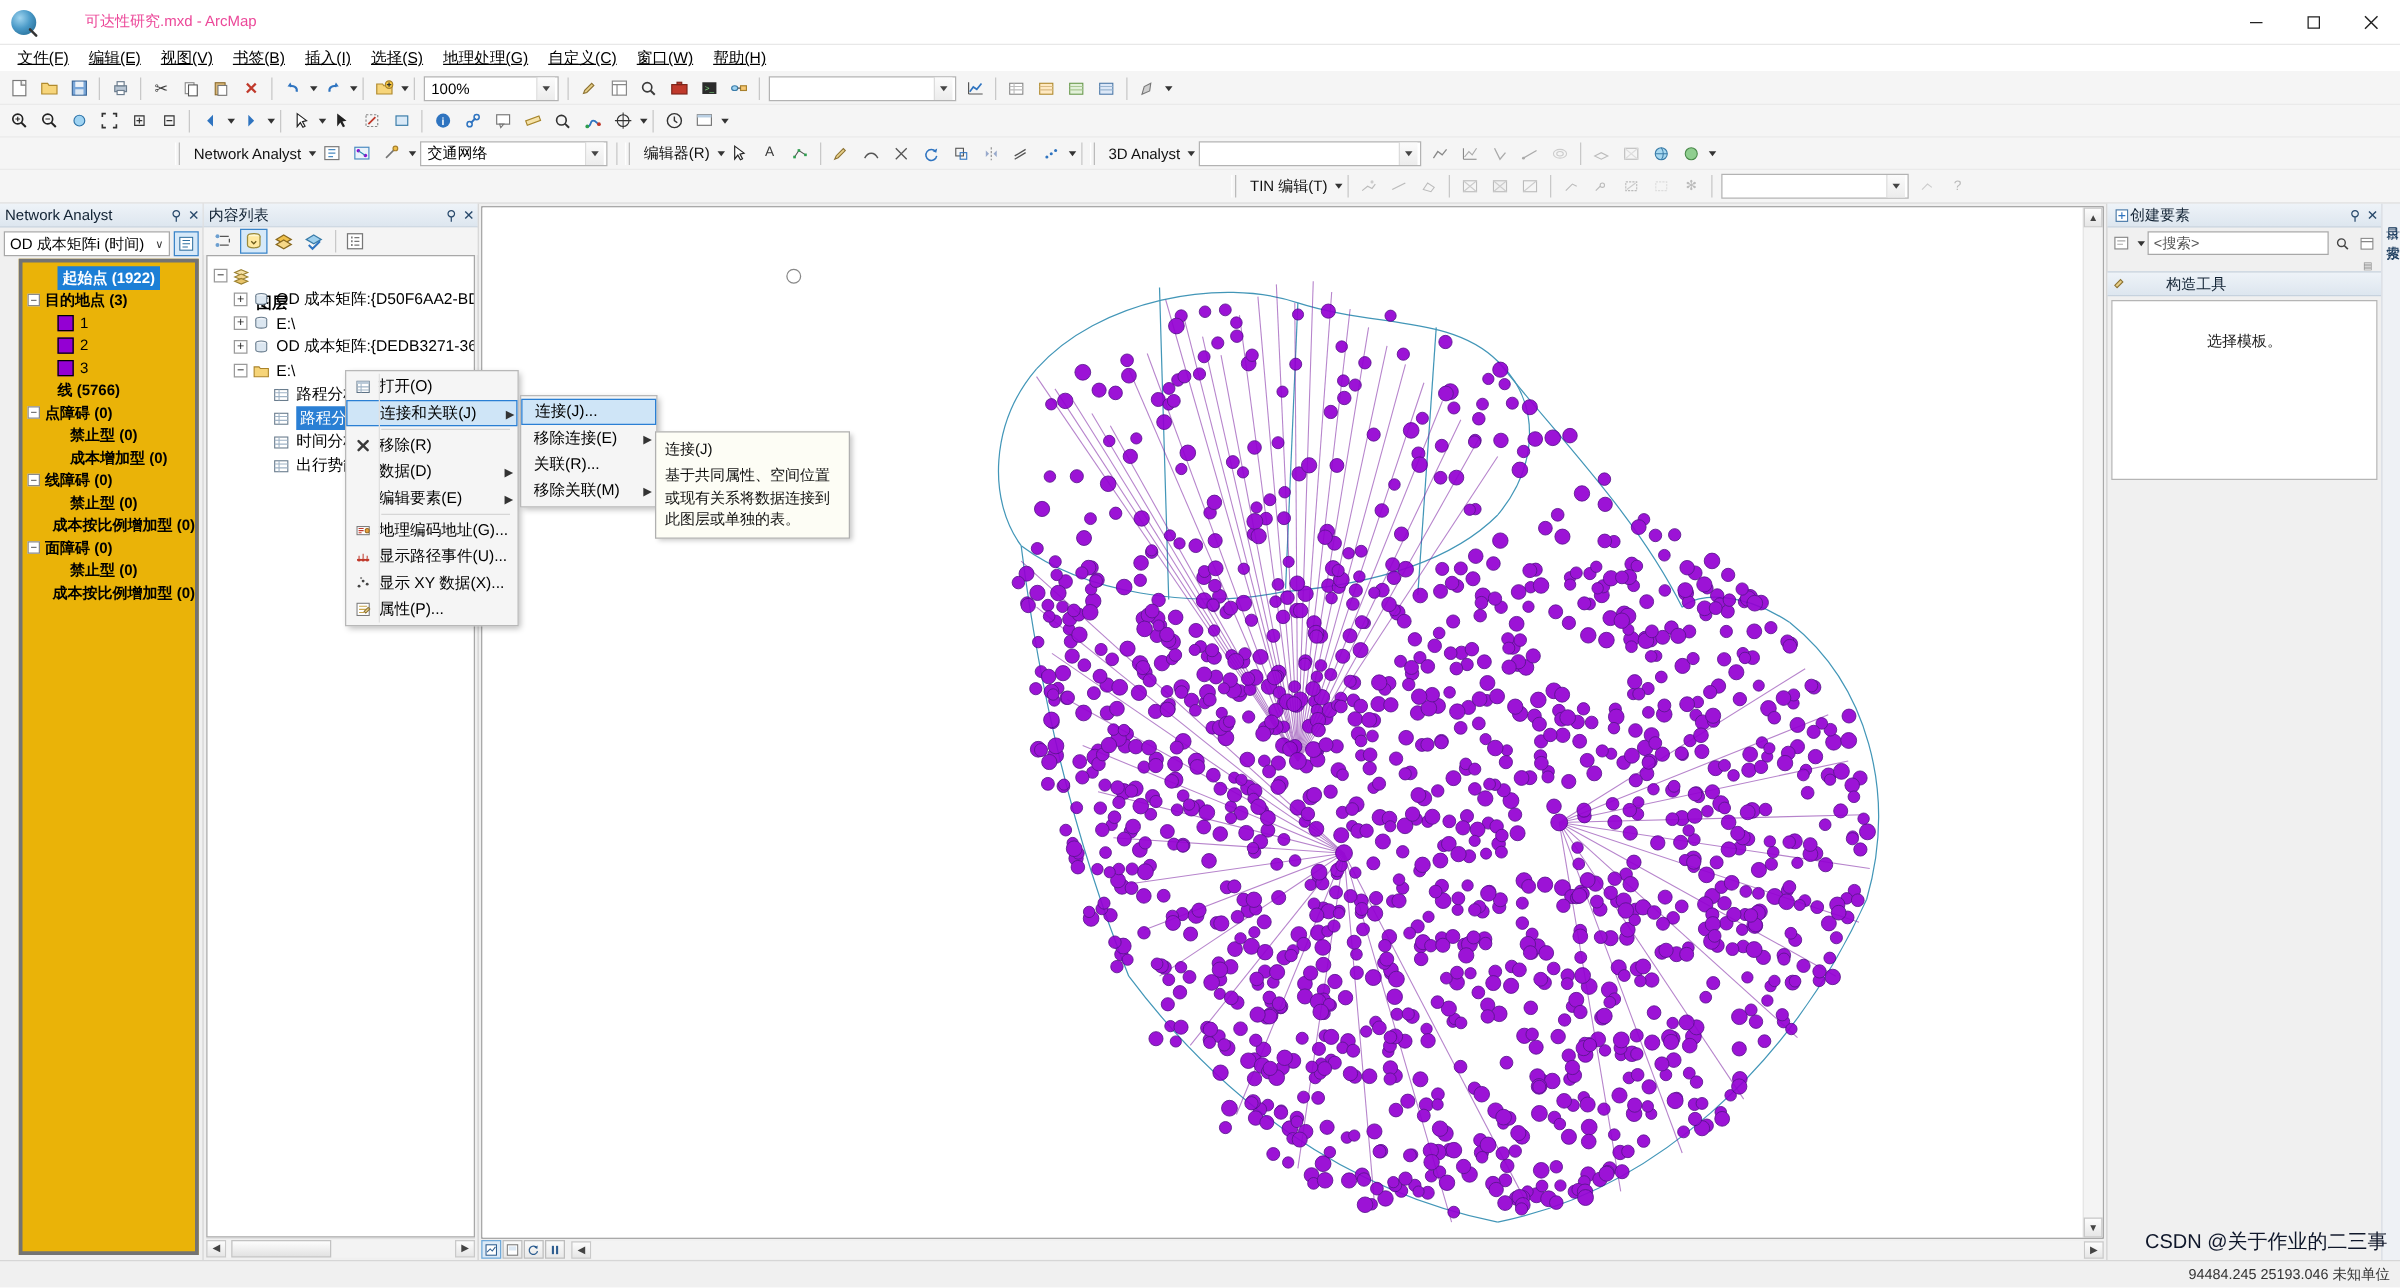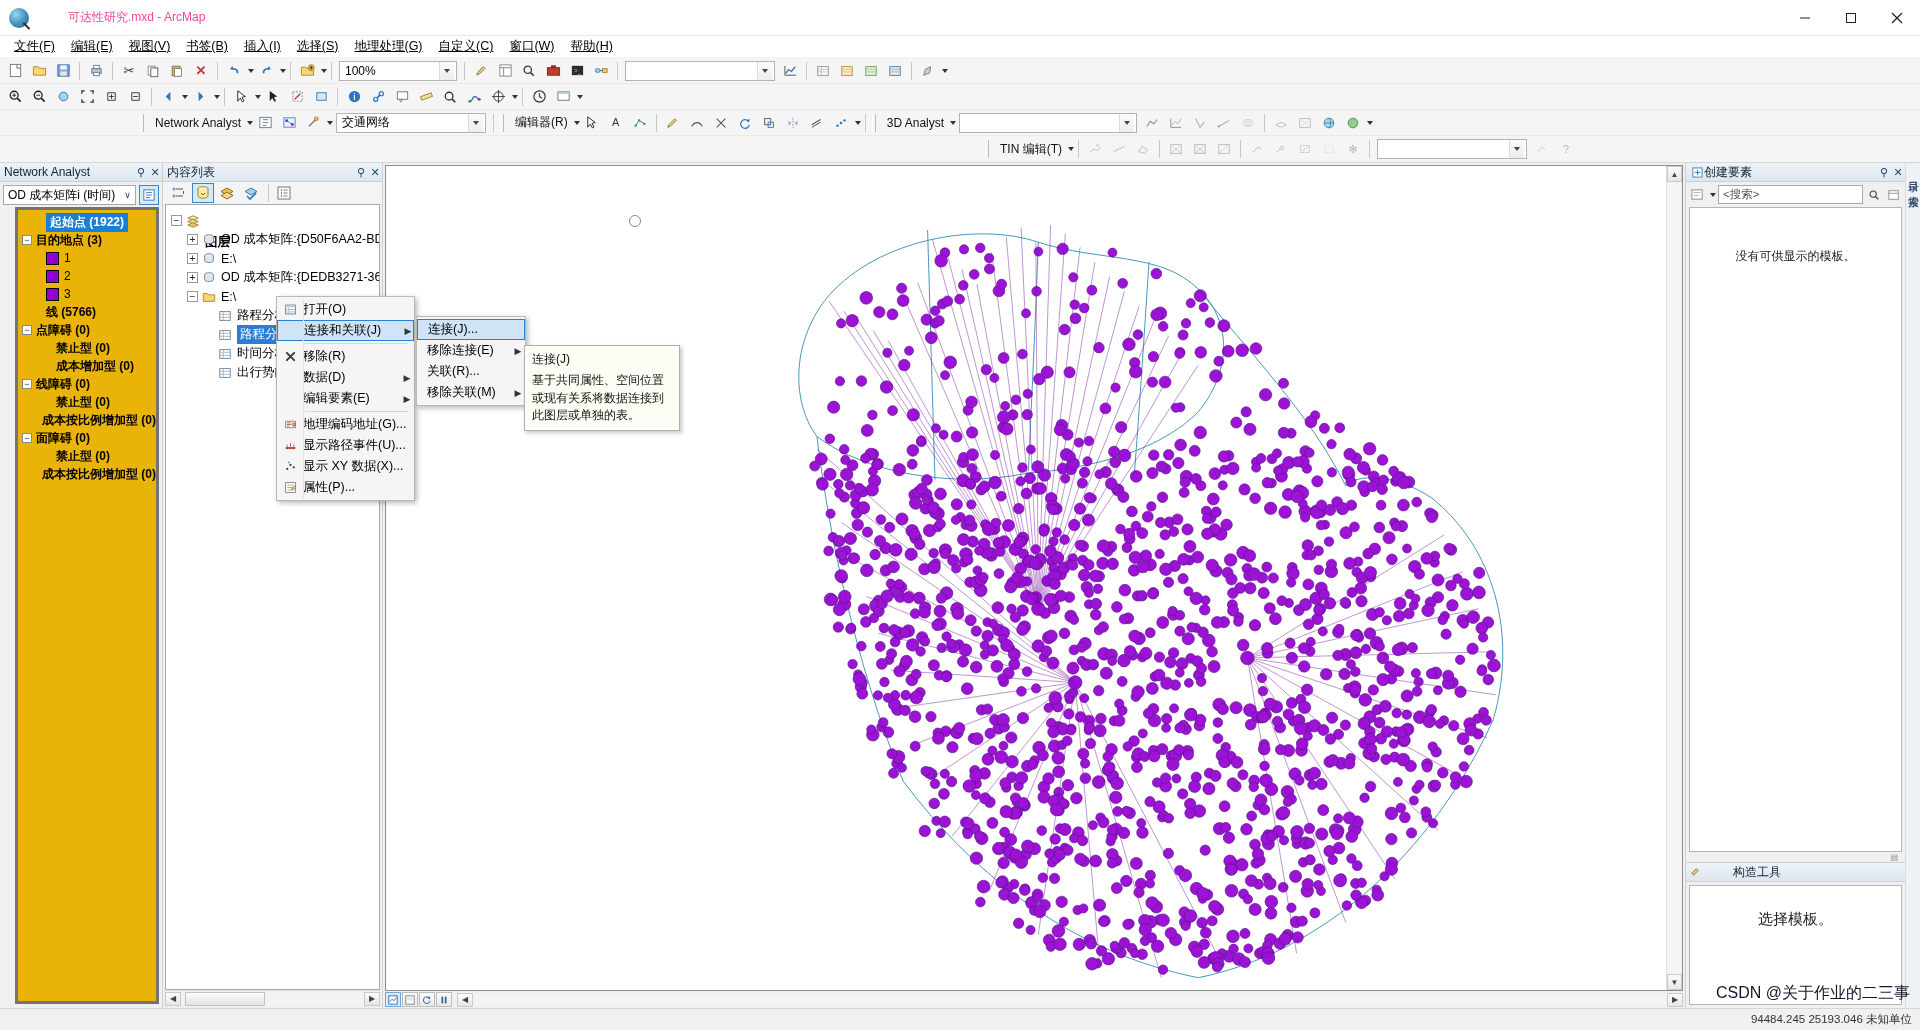--- a/index.html
+++ b/index.html
@@ -401,27 +401,27 @@
   .cf-grip { font-size: 8px; color: #888; letter-spacing: 1px; }
   .cf-sub-head {
     height: 20px; display: flex; align-items: center;
     padding-left: 4px; font-size: 12px; color: #123;
     background: linear-gradient(#eef3f8,#dde6ef);
     border-top: 1px solid #c6d2de;
     border-bottom: 1px solid #c6d2de;
     gap: 32px;
   }
   .cf-sub-body {
-    height: 120px;
+    height: 144px;
     background: #fff;
     border: 1px solid #b5b5b5;
     margin: 3px;
     display: flex; justify-content: center;
     padding-top: 24px;
-    font-size: 15px; color: #222;
+    font-size: 12px; color: #222;
   }
   .vtabs {
     width: 15px;
     background: #eef1f5;
     border-left: 1px solid #d7dce2;
     display: flex; flex-direction: column; align-items: center;
     padding-top: 10px;
     font-size: 11px;
     color: #1a3a5c;
     flex: 0 0 15px;
@@ -614,21 +614,21 @@
       <div class="sep"></div>
       <div class="tbtn">
           <svg width="15" height="15" viewBox="0 0 16 16">
             <path d="M1.5 4.5h5l1 1.5h7v7h-13z" fill="#f7d57a" stroke="#b08a2e"></path>
             <circle cx="12" cy="5" r="3.2" fill="#f5c842" stroke="#a8812a"></circle>
             <path d="M12 3.1v3.8M10.1 5h3.8" stroke="#333" stroke-width="1.1"></path>
           </svg>
         </div>
       <div class="caret"></div>
       <div class="sep"></div>
-      <div class="combo" style="width:118px">
+      <div class="combo" style="width:108px">
         <span class="cval">100%</span>
         <span class="cbtn">
             <span class="caret"></span>
           </span>
       </div>
       <div class="sep"></div>
       <div class="tbtn">
           <svg width="15" height="15" viewBox="0 0 16 16">
             <path d="M3 12.5l1-2.6 6-6 1.8 1.8-6 6z" fill="#e8d08a" stroke="#8d7333"></path>
           </svg>
@@ -2885,23 +2885,20 @@
               <line x1="8.6" y1="8.6" x2="12" y2="12" stroke="#444" stroke-width="1.5"></line>
             </svg>
         </div>
         <div class="cf-btn">
           <svg width="12" height="12" viewBox="0 0 14 14">
               <rect x="1" y="2" width="11" height="10" fill="#fff" stroke="#888"></rect>
               <path d="M1 5h11" stroke="#888"></path>
             </svg>
         </div>
       </div>
-      <div class="cf-body">
-        <span>没有可供显示的模板。</span>
-      </div>
       <div class="cf-divider">
         <span class="cf-grip">▤</span>
       </div>
       <div class="cf-sub-head">
         <span class="ph-btn">
           <svg width="11" height="11" viewBox="0 0 12 12">
               <path d="M2 9l5-5 2 2-5 5z" fill="#e8d08a" stroke="#8d7333"></path>
             </svg>
         </span>
         <span>构造工具</span>

